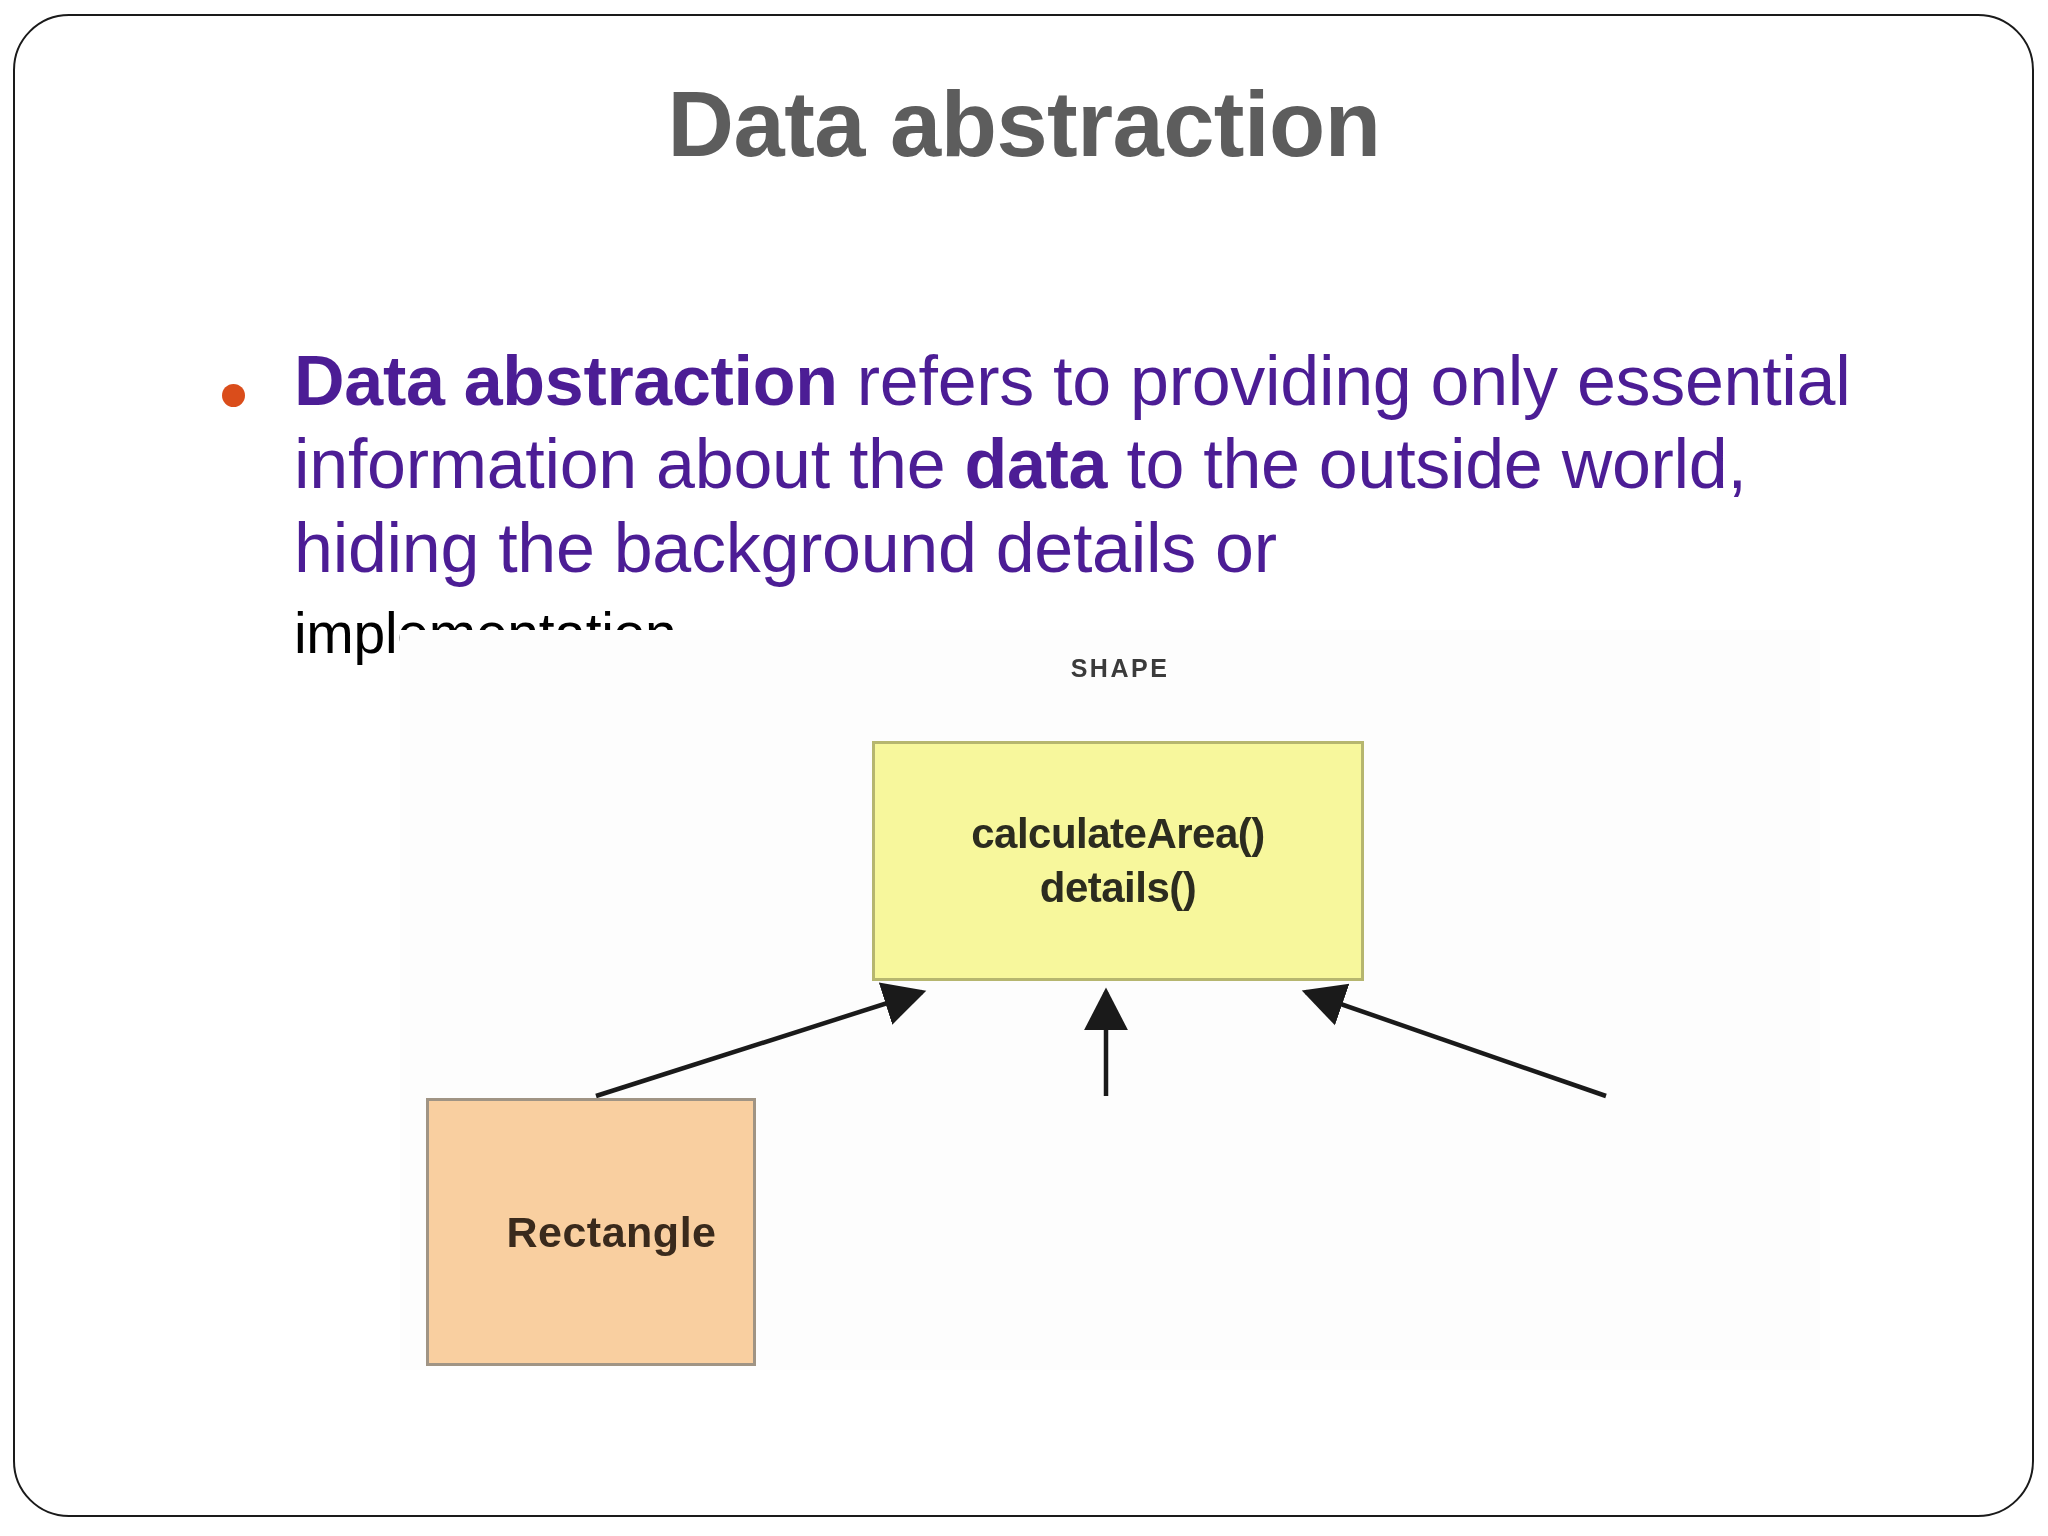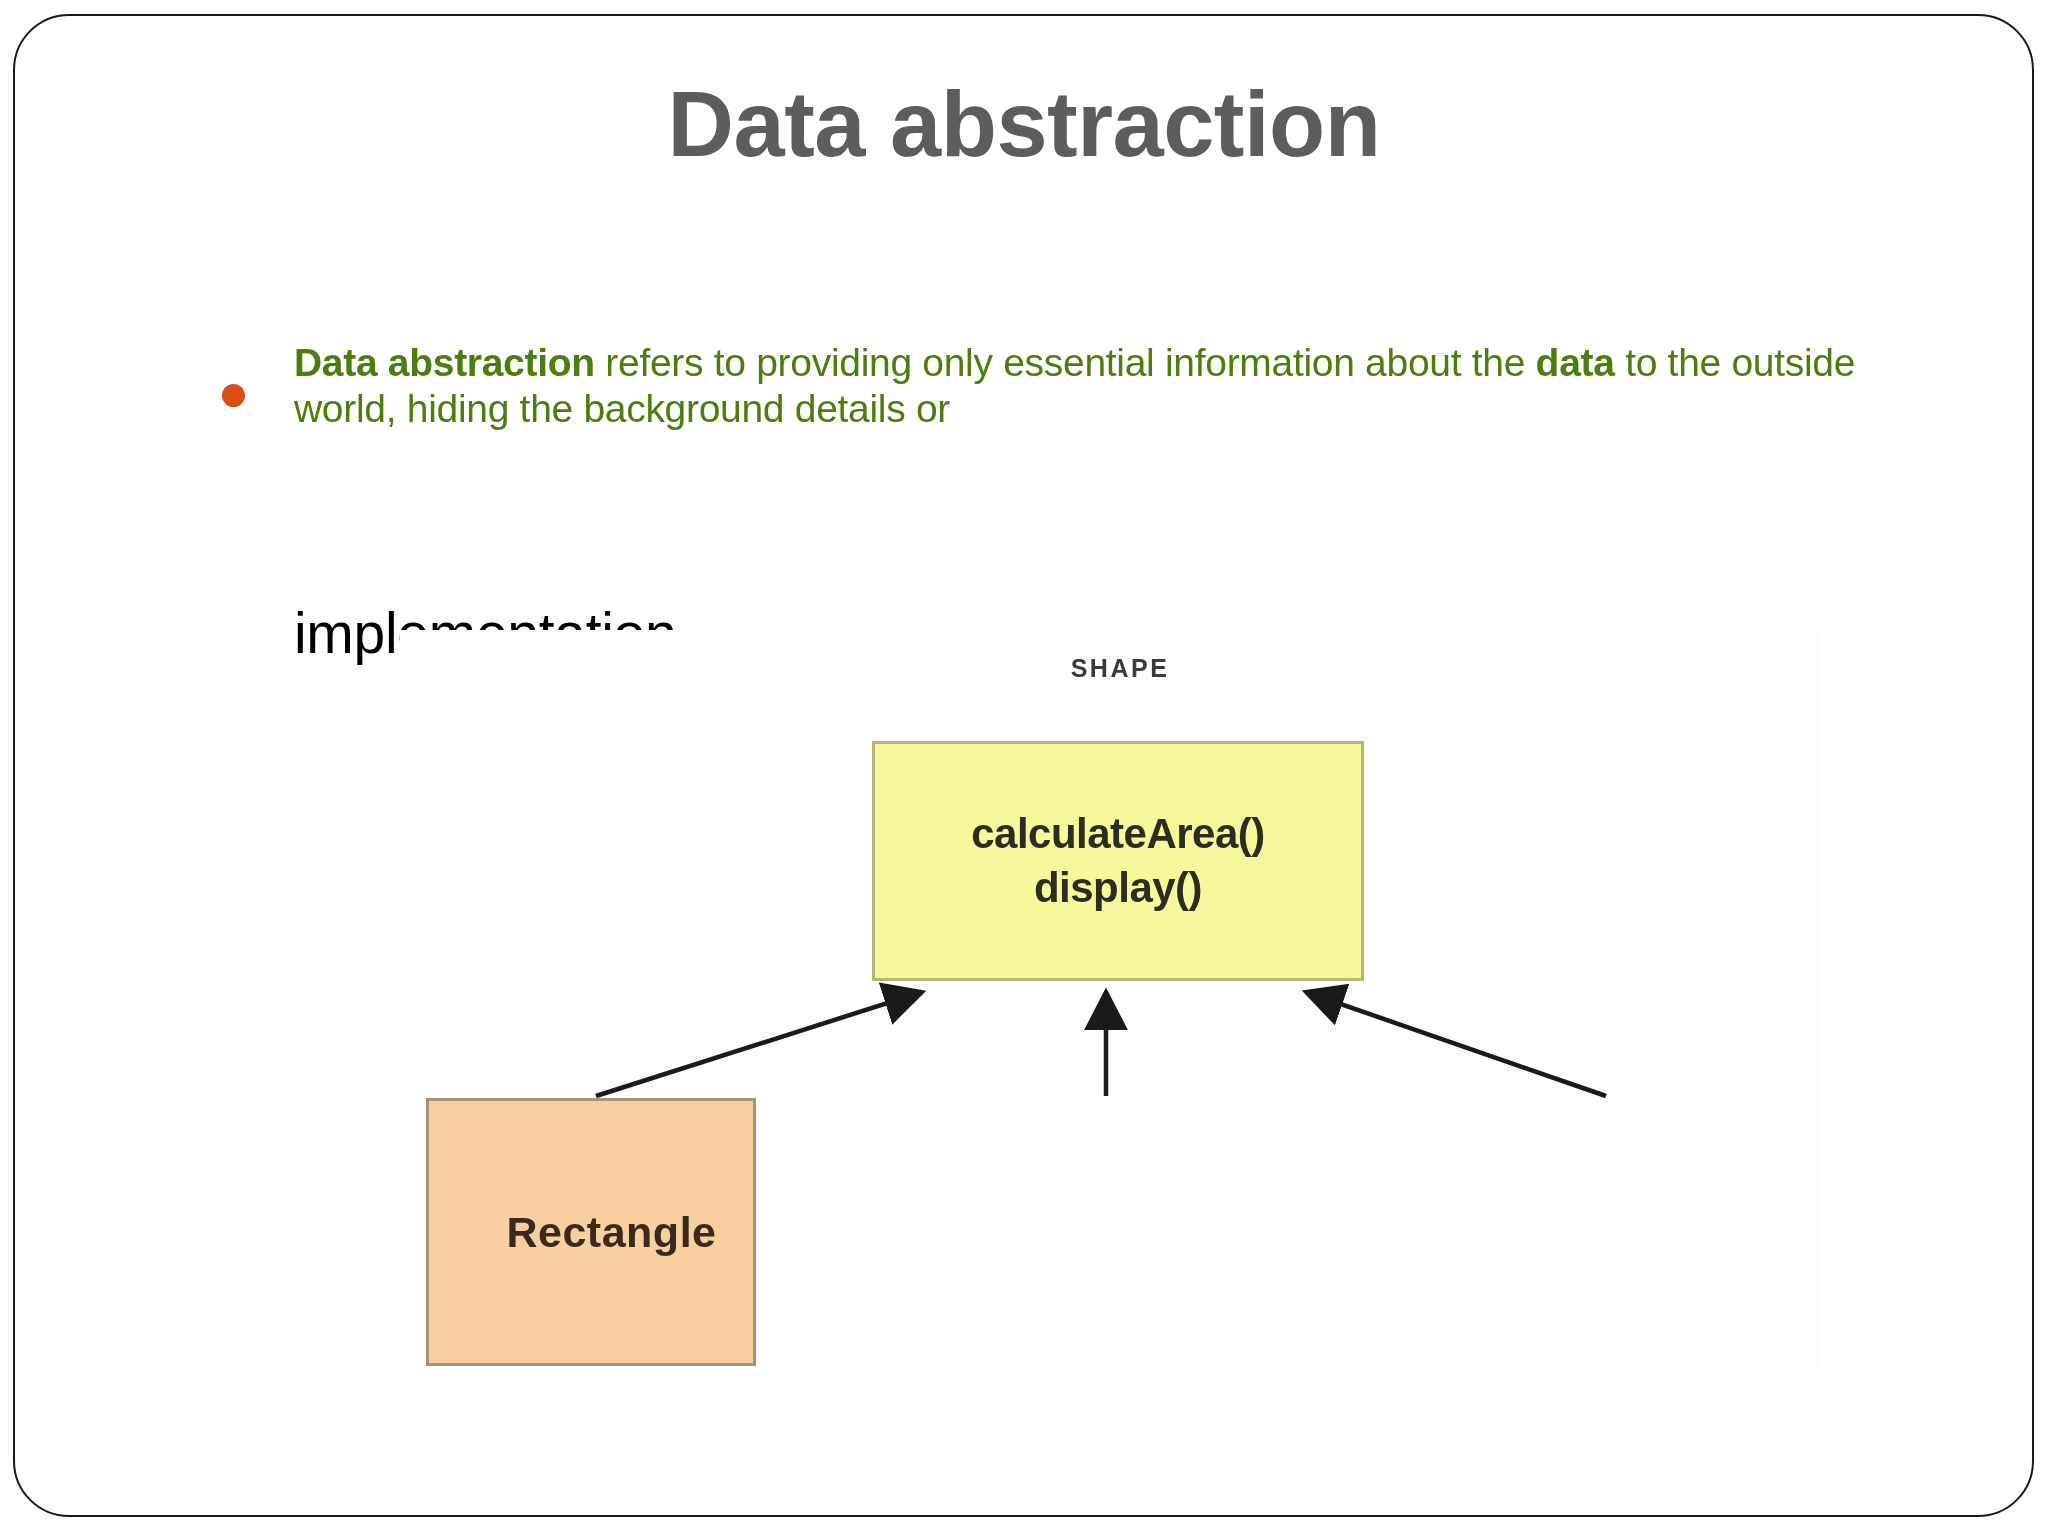--- a/index.html
+++ b/index.html
@@ -44,23 +44,23 @@
     position: absolute;
     left: 0px; top: 44px;
     width: 23px; height: 23px;
     border-radius: 50%;
     background: #da4d1b;
   }
   #body-text {
     position: absolute;
     left: 72px; top: 0;
     width: 1568px;
-    font-size: 39px;
+    font-size: 70px;
     line-height: 1.19;
-    color: #4d7c0f;
+    color: #4c1d95;
     letter-spacing: -0.3px;
   }
   #body-text b { font-weight: bold; }
   
   #last-line {
     position: absolute;
     left: 294px; top: 600px;
     font-size: 57px;
     line-height: 1.19;
     color: #000000;
@@ -157,21 +157,21 @@
       </defs>
       <line x1="196" y1="466" x2="522" y2="362" stroke="#1a1a1a" stroke-width="4.5" marker-end="url(#ah)"></line>
       <line x1="706" y1="466" x2="706" y2="362" stroke="#1a1a1a" stroke-width="4.5" marker-end="url(#ah)"></line>
       <line x1="1206" y1="466" x2="906" y2="362" stroke="#1a1a1a" stroke-width="4.5" marker-end="url(#ah)"></line>
     </svg>
 
     <div id="shape-label">SHAPE</div>
 
     <div id="shape-box">
       <div class="method">calculateArea()</div>
-      <div class="method">display()</div>
+      <div class="method">details()</div>
     </div>
 
     <div class="leaf-box" id="leaf-0">
       <span class="leaf-label">Rectangle</span>
     </div>
 
   </div>
 
 </div>
 

